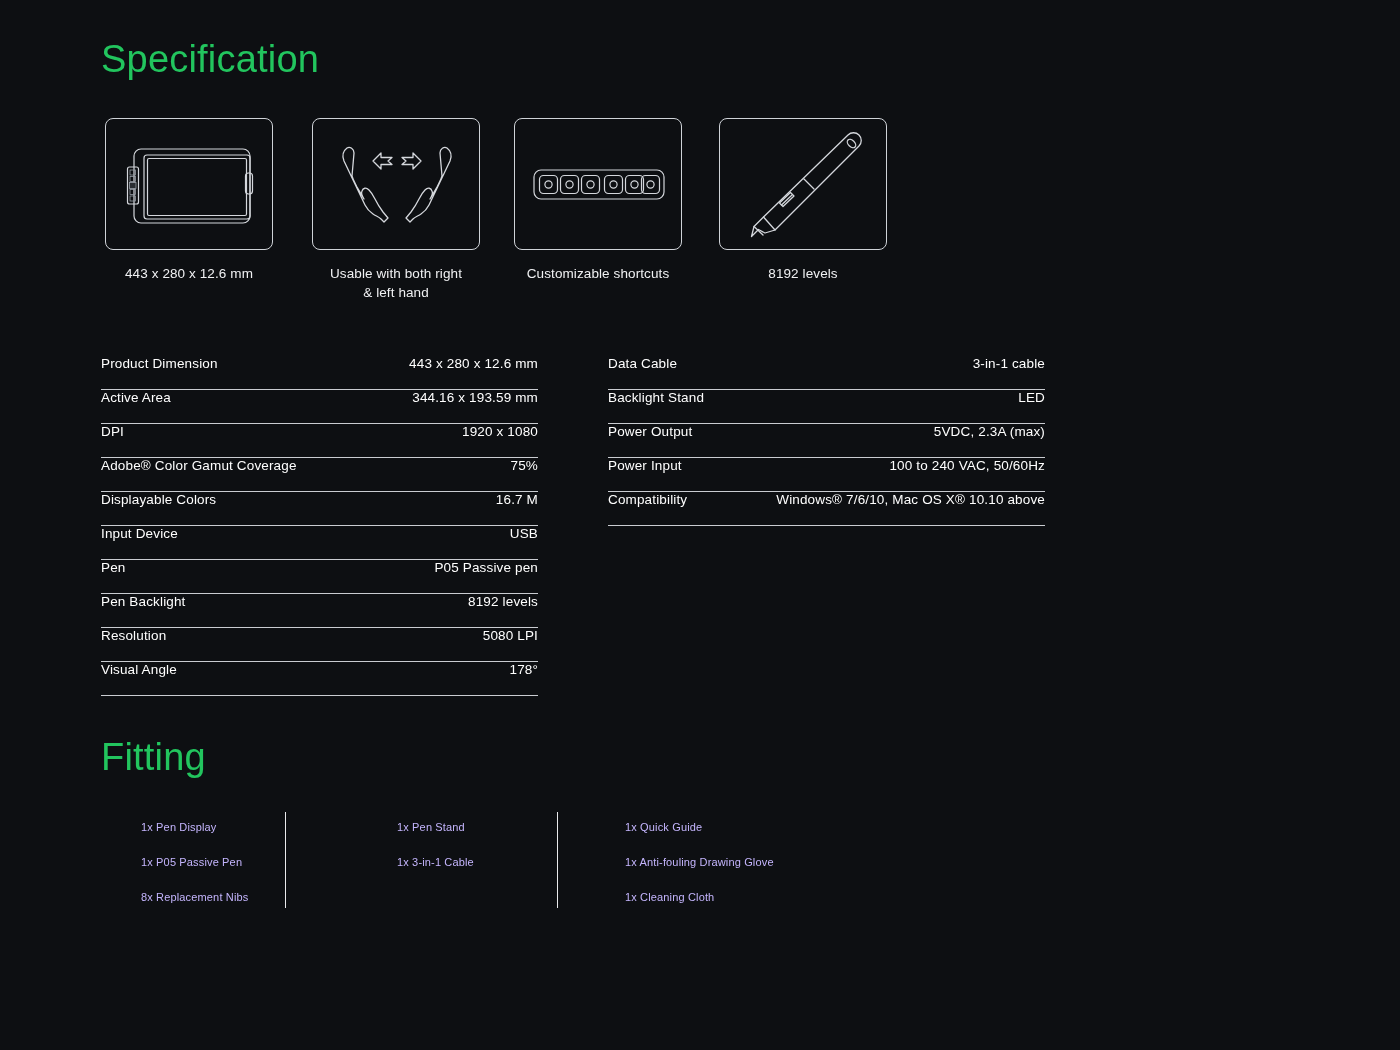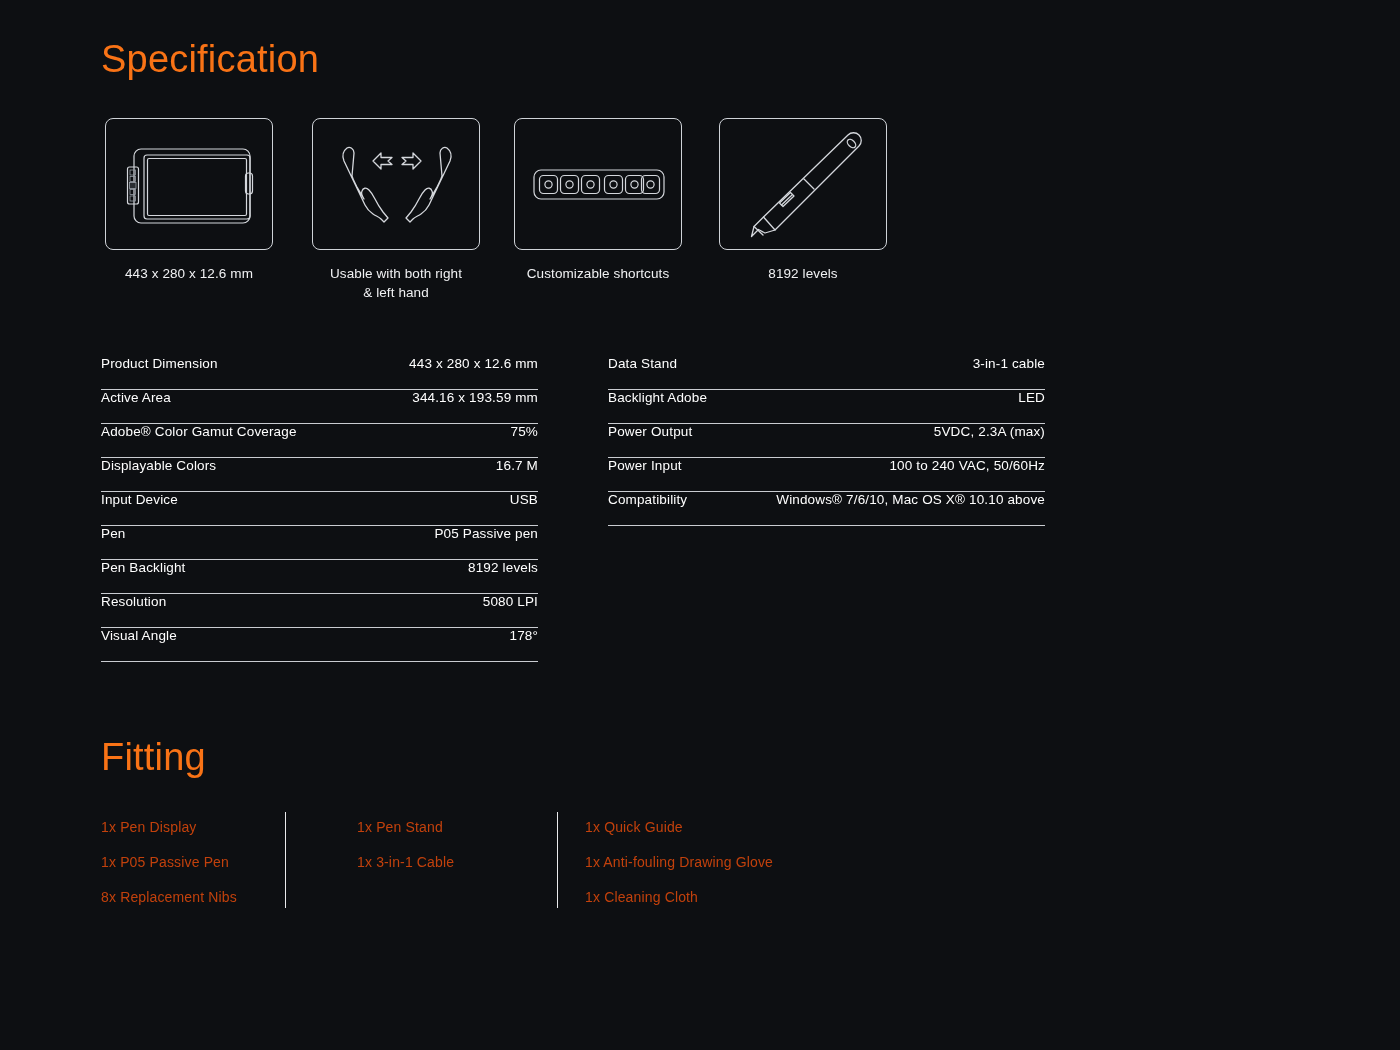--- a/index.html
+++ b/index.html
@@ -16,21 +16,21 @@
     overflow: hidden;
     position: relative;
   }
 
   
   .section-title {
     position: absolute;
     font-size: 38px;
     font-weight: 400;
     letter-spacing: 0.2px;
-    color: #f97316;
+    color: #22c55e;
     line-height: 1;
   }
   #spec-title { left: 101px; top: 40px; }
   #fitting-title { left: 101px; top: 738px; }
 
   
   #feature-row {
     position: absolute;
     left: 101px;
     top: 118px;
@@ -101,25 +101,26 @@
     height: 100px;
   }
   .fit-col {
     position: absolute;
     top: 0;
   }
   #fit-col-0 { left: 0px;   width: 184px; }
   #fit-col-1 { left: 256px; width: 255px; }
   #fit-col-2 { left: 484px; width: 320px; }
   .fit-item {
-    font-size: 14px;
+    font-size: 11px;
     line-height: 35px;
-    color: #c2410c;
+    color: #c4b5fd;
     white-space: nowrap;
     letter-spacing: 0.15px;
+    margin-left: 40px;
   }
   .fit-divider {
     position: absolute;
     top: 2px;
     width: 1px;
     height: 96px;
     background: #e9eaec;
   }
   #fit-divider-0 { left: 184px; }
   #fit-divider-1 { left: 456px; }
@@ -233,20 +234,24 @@
 <div class="spec-table" id="spec-table-left">
     <div class="spec-row">
       <span class="spec-label">Product Dimension</span>
       <span class="spec-value">443 x 280 x 12.6 mm</span>
     </div>
     <div class="spec-row">
       <span class="spec-label">Active Area</span>
       <span class="spec-value">344.16 x 193.59 mm</span>
     </div>
     <div class="spec-row">
+      <span class="spec-label">DPI</span>
+      <span class="spec-value">1920 x 1080</span>
+    </div>
+    <div class="spec-row">
       <span class="spec-label">Adobe® Color Gamut Coverage</span>
       <span class="spec-value">75%</span>
     </div>
     <div class="spec-row">
       <span class="spec-label">Displayable Colors</span>
       <span class="spec-value">16.7 M</span>
     </div>
     <div class="spec-row">
       <span class="spec-label">Input Device</span>
       <span class="spec-value">USB</span>
@@ -264,25 +269,25 @@
       <span class="spec-value">5080 LPI</span>
     </div>
     <div class="spec-row">
       <span class="spec-label">Visual Angle</span>
       <span class="spec-value">178°</span>
     </div>
   </div>
 
 <div class="spec-table" id="spec-table-right">
     <div class="spec-row">
-      <span class="spec-label">Data Stand</span>
+      <span class="spec-label">Data Cable</span>
       <span class="spec-value">3-in-1 cable</span>
     </div>
     <div class="spec-row">
-      <span class="spec-label">Backlight Adobe</span>
+      <span class="spec-label">Backlight Stand</span>
       <span class="spec-value">LED</span>
     </div>
     <div class="spec-row">
       <span class="spec-label">Power Output</span>
       <span class="spec-value">5VDC, 2.3A (max)</span>
     </div>
     <div class="spec-row">
       <span class="spec-label">Power Input</span>
       <span class="spec-value">100 to 240 VAC, 50/60Hz</span>
     </div>

